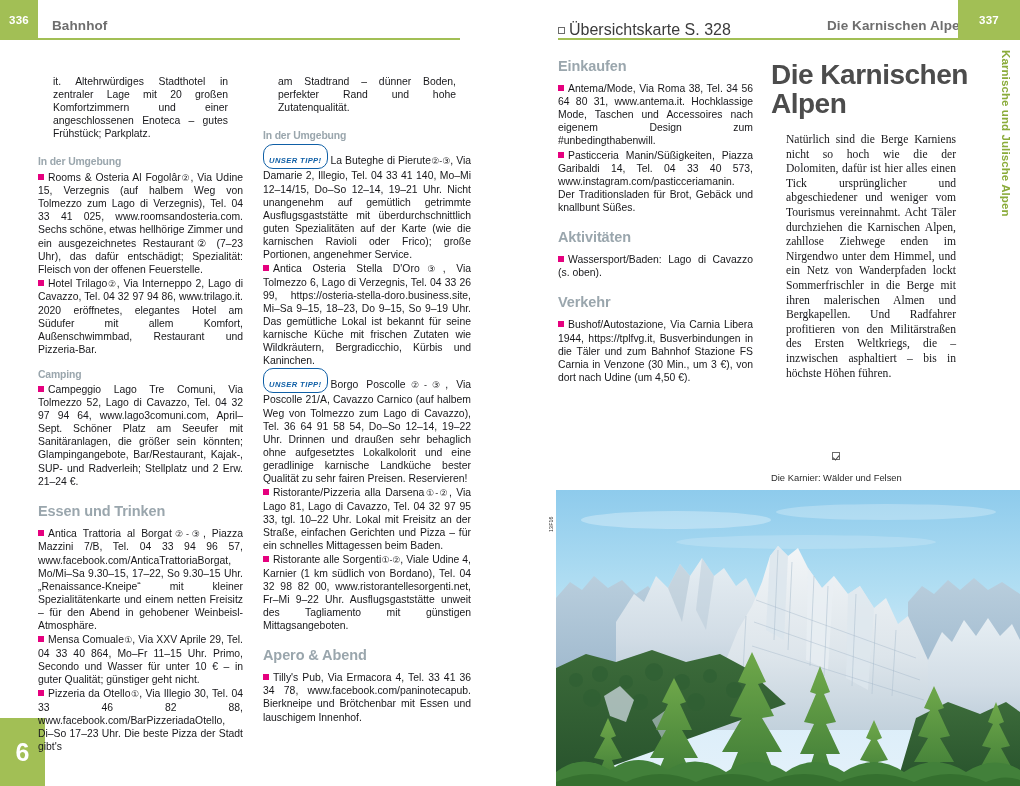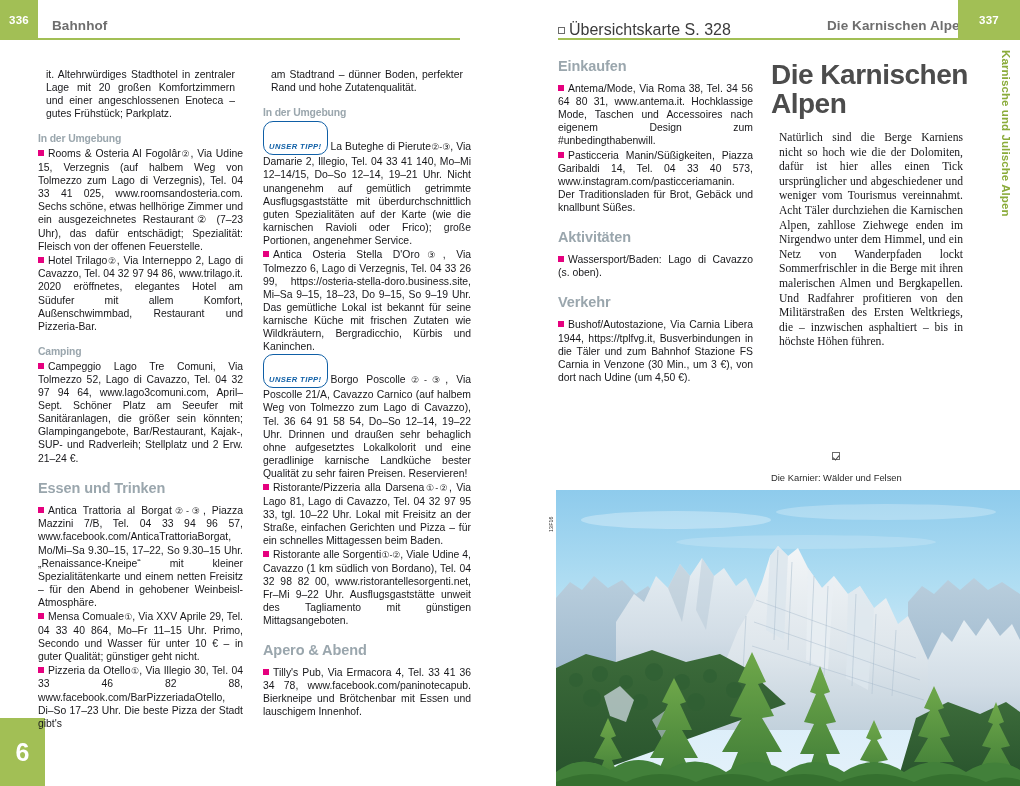--- a/index.html
+++ b/index.html
@@ -144,21 +144,21 @@
   }
   .sub-head {
     color: #9aa6ad;
     font-weight: bold;
     font-size: 10.4px;
     margin: 12px 0 2px;
     letter-spacing: -0.15px;
   }
   .entry { margin: 0 0 0; text-indent: 0; }
   .entry + .entry { margin-top: 1px; }
-  p.body { margin: 8px; }
+  p.body { margin: 15px; }
 
   .bullet {
     display: inline-block;
     width: 6px; height: 6px;
     background: #e5007e;
     margin-right: 4px;
     vertical-align: 1px;
   }
   b, strong { font-weight: normal; }
 
@@ -171,21 +171,21 @@
   
   .tipp {
     display: inline-block;
     border: 1.2px solid #0f5fa6;
     border-radius: 10px;
     color: #0f5fa6;
     font-size: 7.6px;
     font-weight: bold;
     font-style: italic;
     letter-spacing: .4px;
-    padding: 18px 5px 1px;
+    padding: 9px 5px 1px;
     margin-right: 3px;
     vertical-align: 1px;
     white-space: nowrap;
     text-transform: uppercase;
   }
 
   
   #big-title {
     font-family: "Liberation Sans", sans-serif;
     font-size: 28px;
@@ -319,21 +319,21 @@
     <div class="sub-head">In der Umgebung</div>
 
     <p class="entry"><span class="tipp">Unser Tipp!</span><b>La Buteghe di Pierute</b><span class="circnum">②-③</span><span>, Via Damarie 2, </span><b>Illegio</b><span>, Tel. 04 33 41 140, Mo–Mi 12–14/15, Do–So 12–14, 19–21 Uhr. Nicht unangenehm auf gemütlich getrimmte Ausflugsgaststätte mit überdurchschnittlich guten Spezialitäten auf der Karte (wie die karnischen Ravioli oder Frico); große Portionen, angenehmer Service.</span></p>
 
     <p class="entry"><span class="bullet"></span><b>Antica Osteria Stella D'Oro</b><span class="circnum">③</span><span>, Via Tolmezzo 6, </span><b>Lago di Verzegnis</b><span>, Tel. 04 33 26 99, https://osteria-stella-doro.business.site, Mi–Sa 9–15, 18–23, Do 9–15, So 9–19 Uhr. Das gemütliche Lokal ist bekannt für seine karnische Küche mit frischen Zutaten wie Wildkräutern, Bergradicchio, Kürbis und Kaninchen.</span></p>
 
     <p class="entry"><span class="tipp">Unser Tipp!</span><b>Borgo Poscolle</b><span class="circnum">②-③</span><span>, Via Poscolle 21/A, </span><b>Cavazzo Carnico</b><span> (auf halbem Weg von Tolmezzo zum Lago di Cavazzo), Tel. 36 64 91 58 54, Do–So 12–14, 19–22 Uhr. Drinnen und draußen sehr behaglich ohne aufgesetztes Lokalkolorit und eine geradlinige karnische Landküche bester Qualität zu sehr fairen Preisen. Reservieren!</span></p>
 
     <p class="entry"><span class="bullet"></span><b>Ristorante/Pizzeria alla Darsena</b><span class="circnum">①-②</span><span>, Via Lago 81, </span><b>Lago di Cavazzo</b><span>, Tel. 04 32 97 95 33, tgl. 10–22 Uhr. Lokal mit Freisitz an der Straße, einfachen Gerichten und Pizza – für ein schnelles Mittagessen beim Baden.</span></p>
 
-    <p class="entry"><span class="bullet"></span><b>Ristorante alle Sorgenti</b><span class="circnum">①-②</span><span>, Viale Udine 4, </span><b>Cavazzo</b><span> (1 km südlich von Bordano), Tel. 04 32 98 82 00, www.ristorantellesorgenti.net, Fr–Mi 9–22 Uhr. Ausflugsgaststätte unweit des Tagliamento mit günstigen Mittagsangeboten.</span></p>
+    <p class="entry"><span class="bullet"></span><b>Ristorante alle Sorgenti</b><span class="circnum">①-②</span><span>, Viale Udine 4, </span><b>Karnier</b><span> (1 km südlich von Bordano), Tel. 04 32 98 82 00, www.ristorantellesorgenti.net, Fr–Mi 9–22 Uhr. Ausflugsgaststätte unweit des Tagliamento mit günstigen Mittagsangeboten.</span></p>
 
     <div class="sec-head">Apero &amp; Abend</div>
 
     <p class="entry"><span class="bullet"></span><b>Tilly's Pub</b><span>, Via Ermacora 4, Tel. 33 41 36 34 78, www.facebook.com/paninotecapub. Bierkneipe und Brötchenbar mit Essen und lauschigem Innenhof.</span></p>
   </div>
 
   <div id="col3" class="col">
     <div class="sec-head" style="margin-top:0">Einkaufen</div>
 
     <p class="entry"><span class="bullet"></span><b>Antema/Mode</b><span>, Via Roma 38, Tel. 34 56 64 80 31, www.antema.it. Hochklassige Mode, Taschen und Accessoires nach eigenem Design zum #unbedingthabenwill.</span></p>

